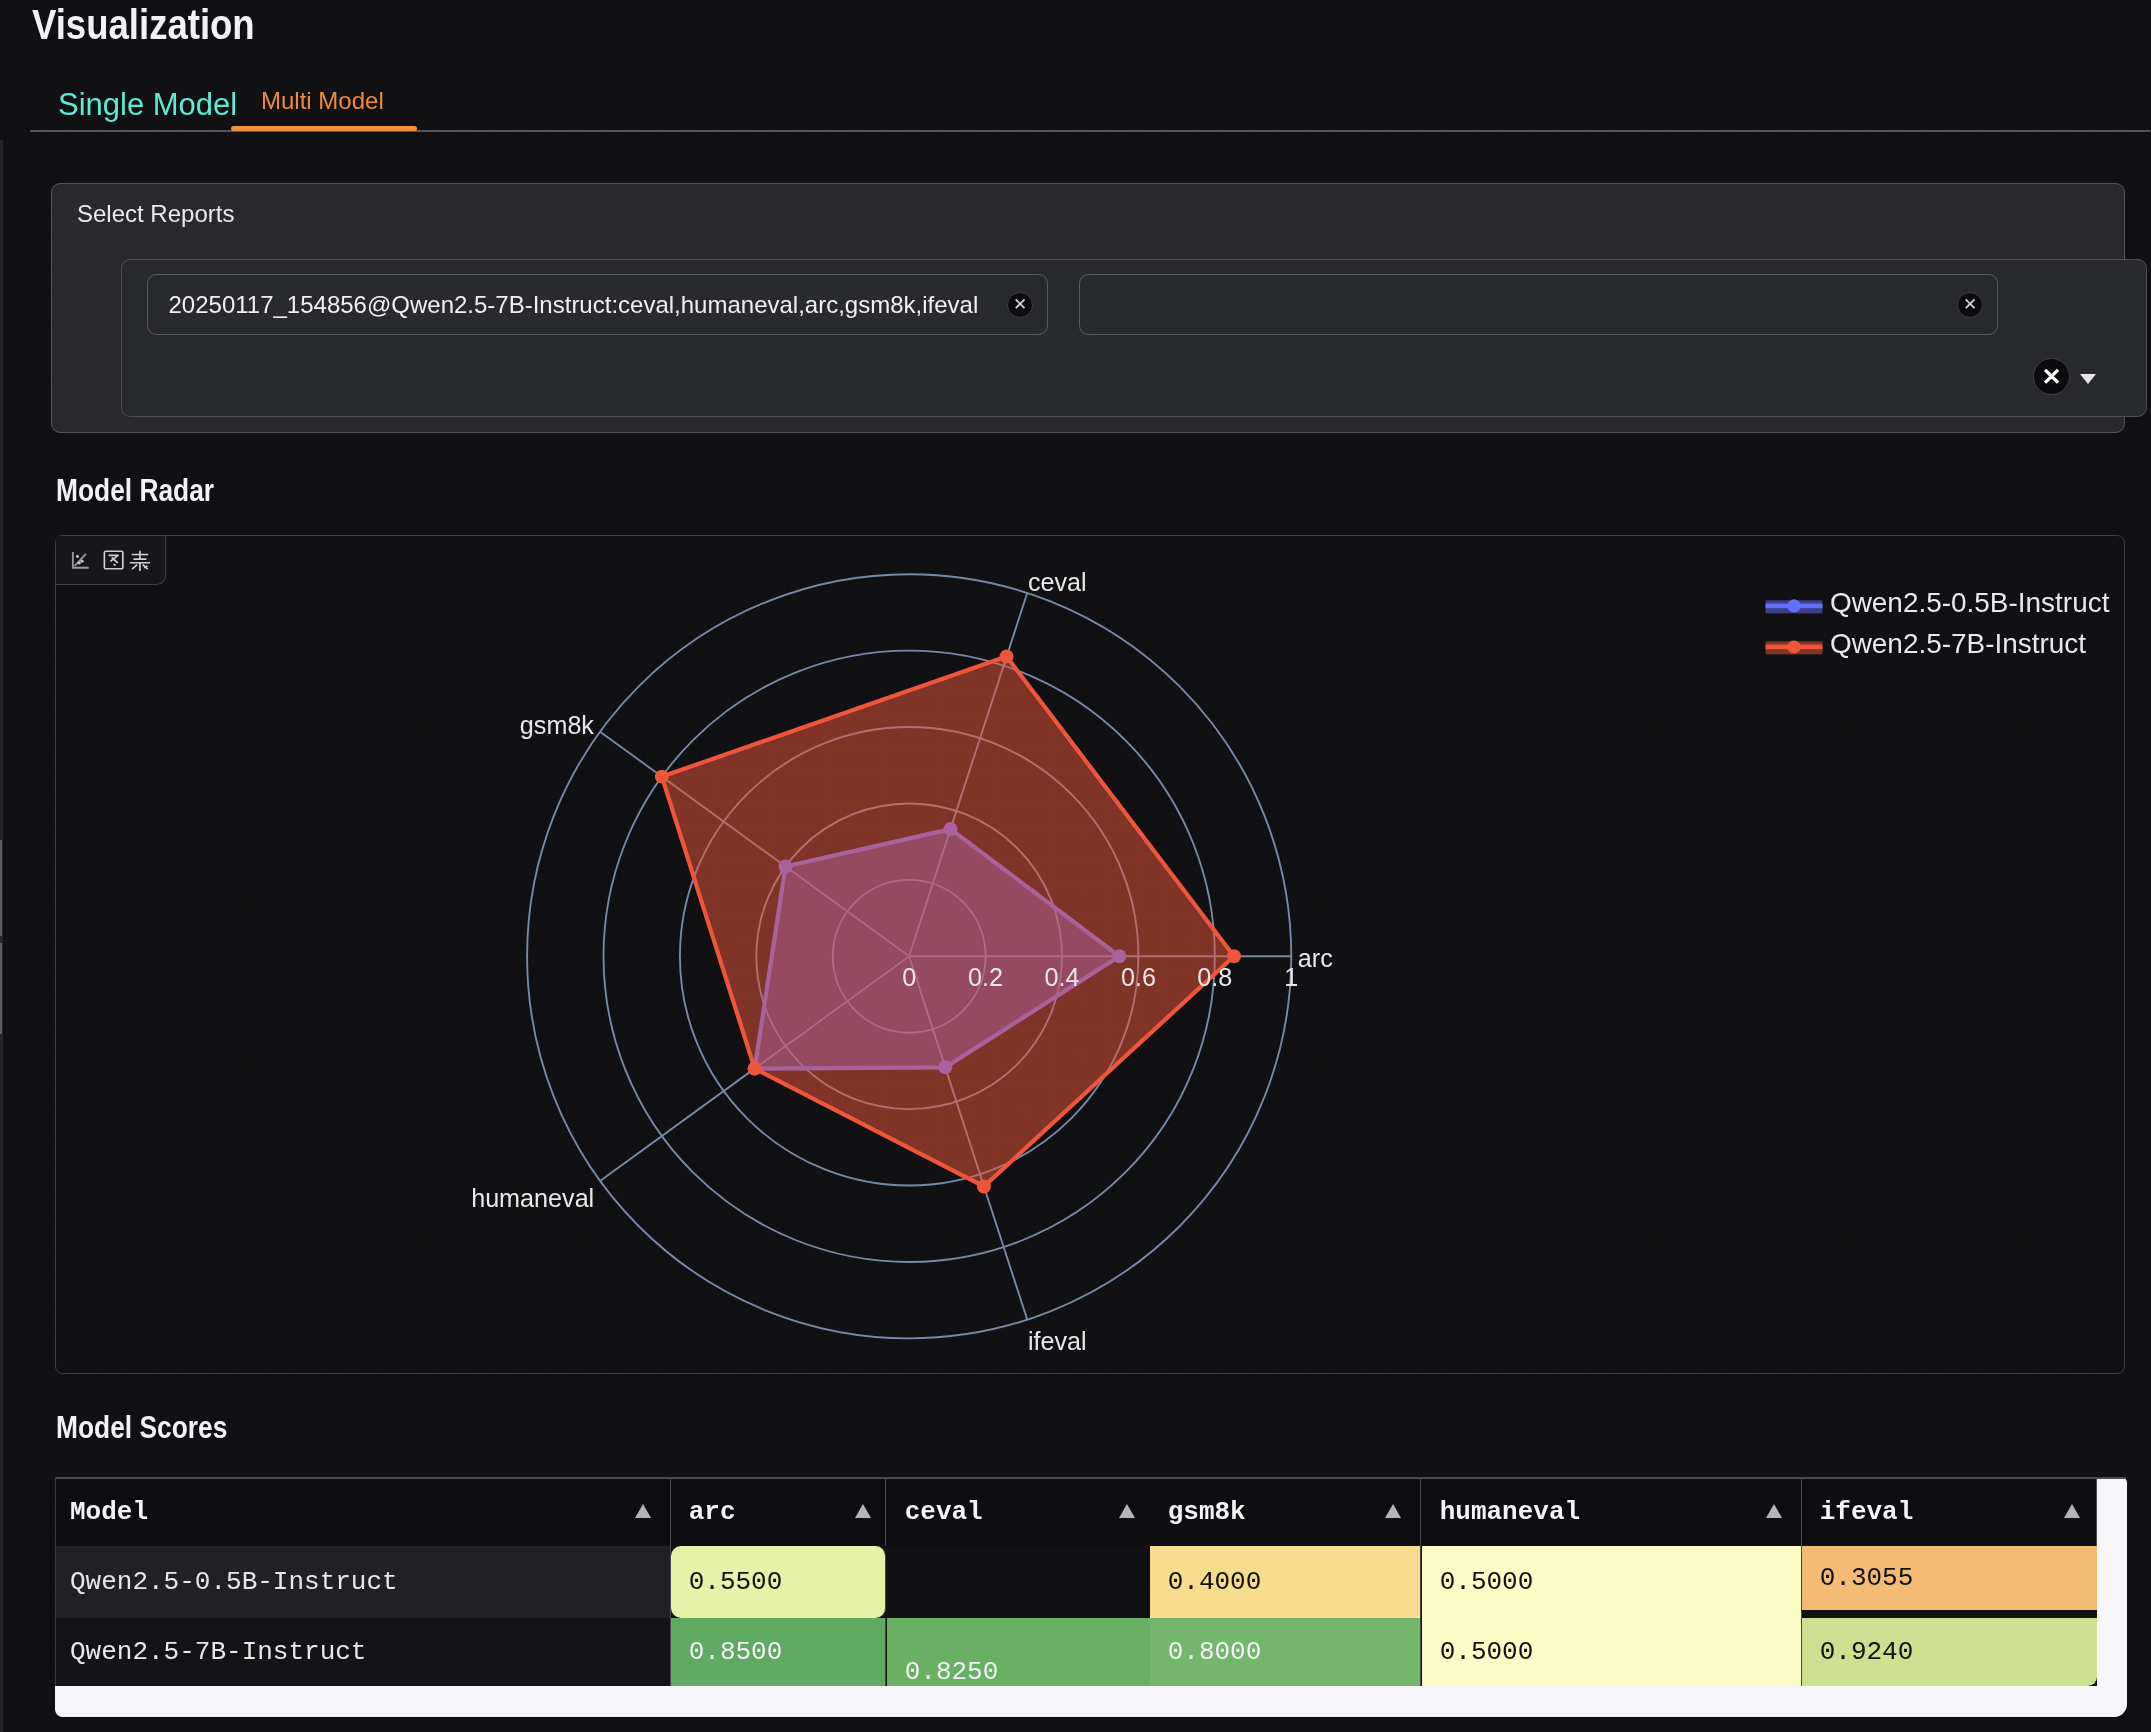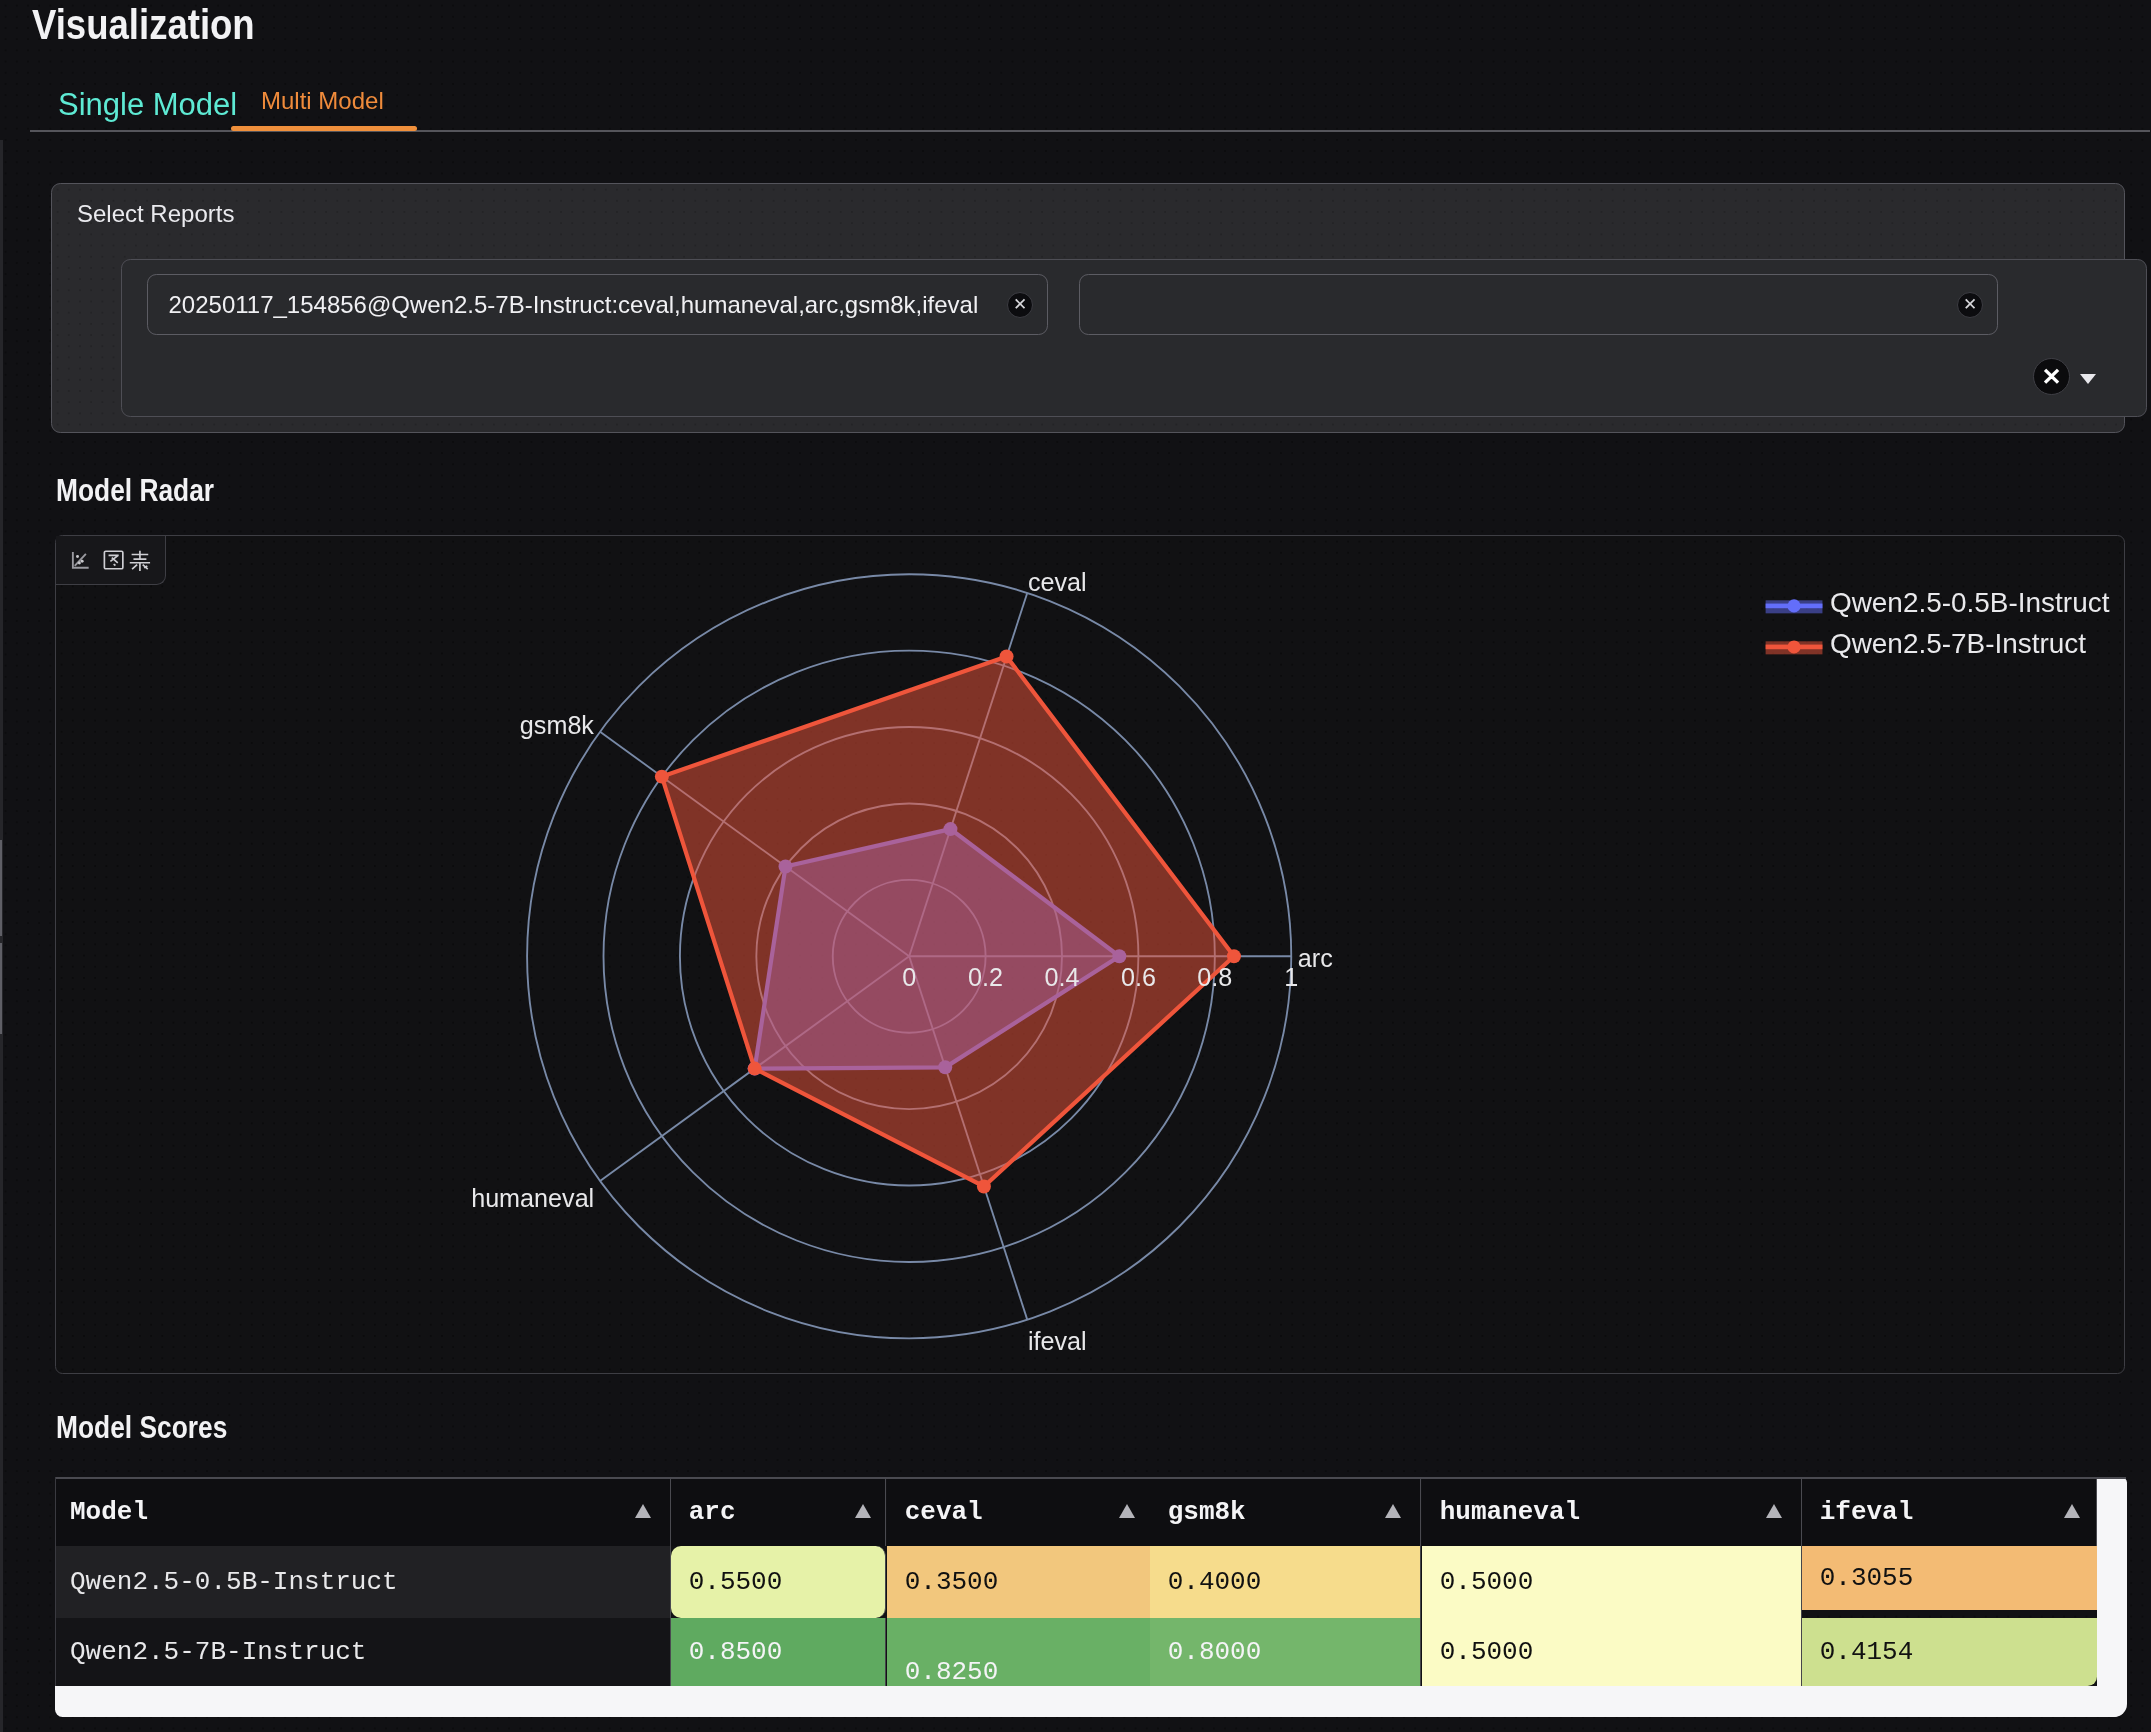--- a/index.html
+++ b/index.html
@@ -198,23 +198,20 @@
     <div class="tri" style="left:1330px;top:27px;"></div>
     <div class="tri" style="left:1711px;top:27px;"></div>
     <div class="tri" style="left:2009px;top:27px;"></div>
 
     <div class="cell" style="left:0;top:69px;width:616px;height:72px;background:#212124;border-right:0.9px solid #4a4a50;color:#e8e8ea;">
       <span style="margin-left:15px;">Qwen2.5-0.5B-Instruct</span>
     </div>
     <div class="cell" style="left:616px;top:69px;width:215px;height:72px;background:#e6f2a8;border-right:0.9px solid #45454b;color:#111;border-radius:10px;">
       <span style="margin-left:17.7px;">0.5500</span>
     </div>
-    <div class="cell" style="left:832px;top:69px;width:264px;height:72px;background:#f2c77d;border-right:0.9px solid #45454b;color:#111;">
-      <span style="margin-left:17.7px;">0.3500</span>
-    </div>
     <div class="cell" style="left:1095px;top:69px;width:271px;height:72px;background:#f6dc8c;border-right:0.9px solid #45454b;color:#111;">
       <span style="margin-left:17.7px;">0.4000</span>
     </div>
     <div class="cell" style="left:1367px;top:69px;width:380px;height:72px;background:#fbfbc5;border-right:0.9px solid #45454b;color:#111;">
       <span style="margin-left:17.7px;">0.5000</span>
     </div>
     <div class="cell" style="left:1747px;top:69px;width:295px;height:64px;background:#f3bb74;color:#111;">
       <span style="margin-left:17.7px;">0.3055</span>
     </div>
 
@@ -227,19 +224,19 @@
     <div class="cell" style="left:832px;top:141px;width:264px;height:68px;background:#69b065;border-right:0.9px solid #45454b;color:#f4f4f6;">
       <span style="margin-left:17.7px;margin-top:40px;">0.8250</span>
     </div>
     <div class="cell" style="left:1095px;top:141px;width:271px;height:68px;background:#74b66b;border-right:0.9px solid #45454b;color:#f4f4f6;">
       <span style="margin-left:17.7px;">0.8000</span>
     </div>
     <div class="cell" style="left:1367px;top:141px;width:380px;height:68px;background:#fbfbc5;border-right:0.9px solid #45454b;color:#111;">
       <span style="margin-left:17.7px;">0.5000</span>
     </div>
     <div class="cell" style="left:1747px;top:141px;width:295px;height:68px;background:#cde08f;color:#111;border-radius:0 0 9.3px 0;">
-      <span style="margin-left:17.7px;">0.4154</span>
+      <span style="margin-left:17.7px;">0.9240</span>
     </div>
 
     <div style="position:absolute;left:0;top:0;width:2071px;height:1.9px;background:#4a4a50;"></div>
     <div style="position:absolute;left:0;top:0;width:0.9px;height:209px;background:#3a3a40;"></div>
   </div>
 
 
 </body></html>

